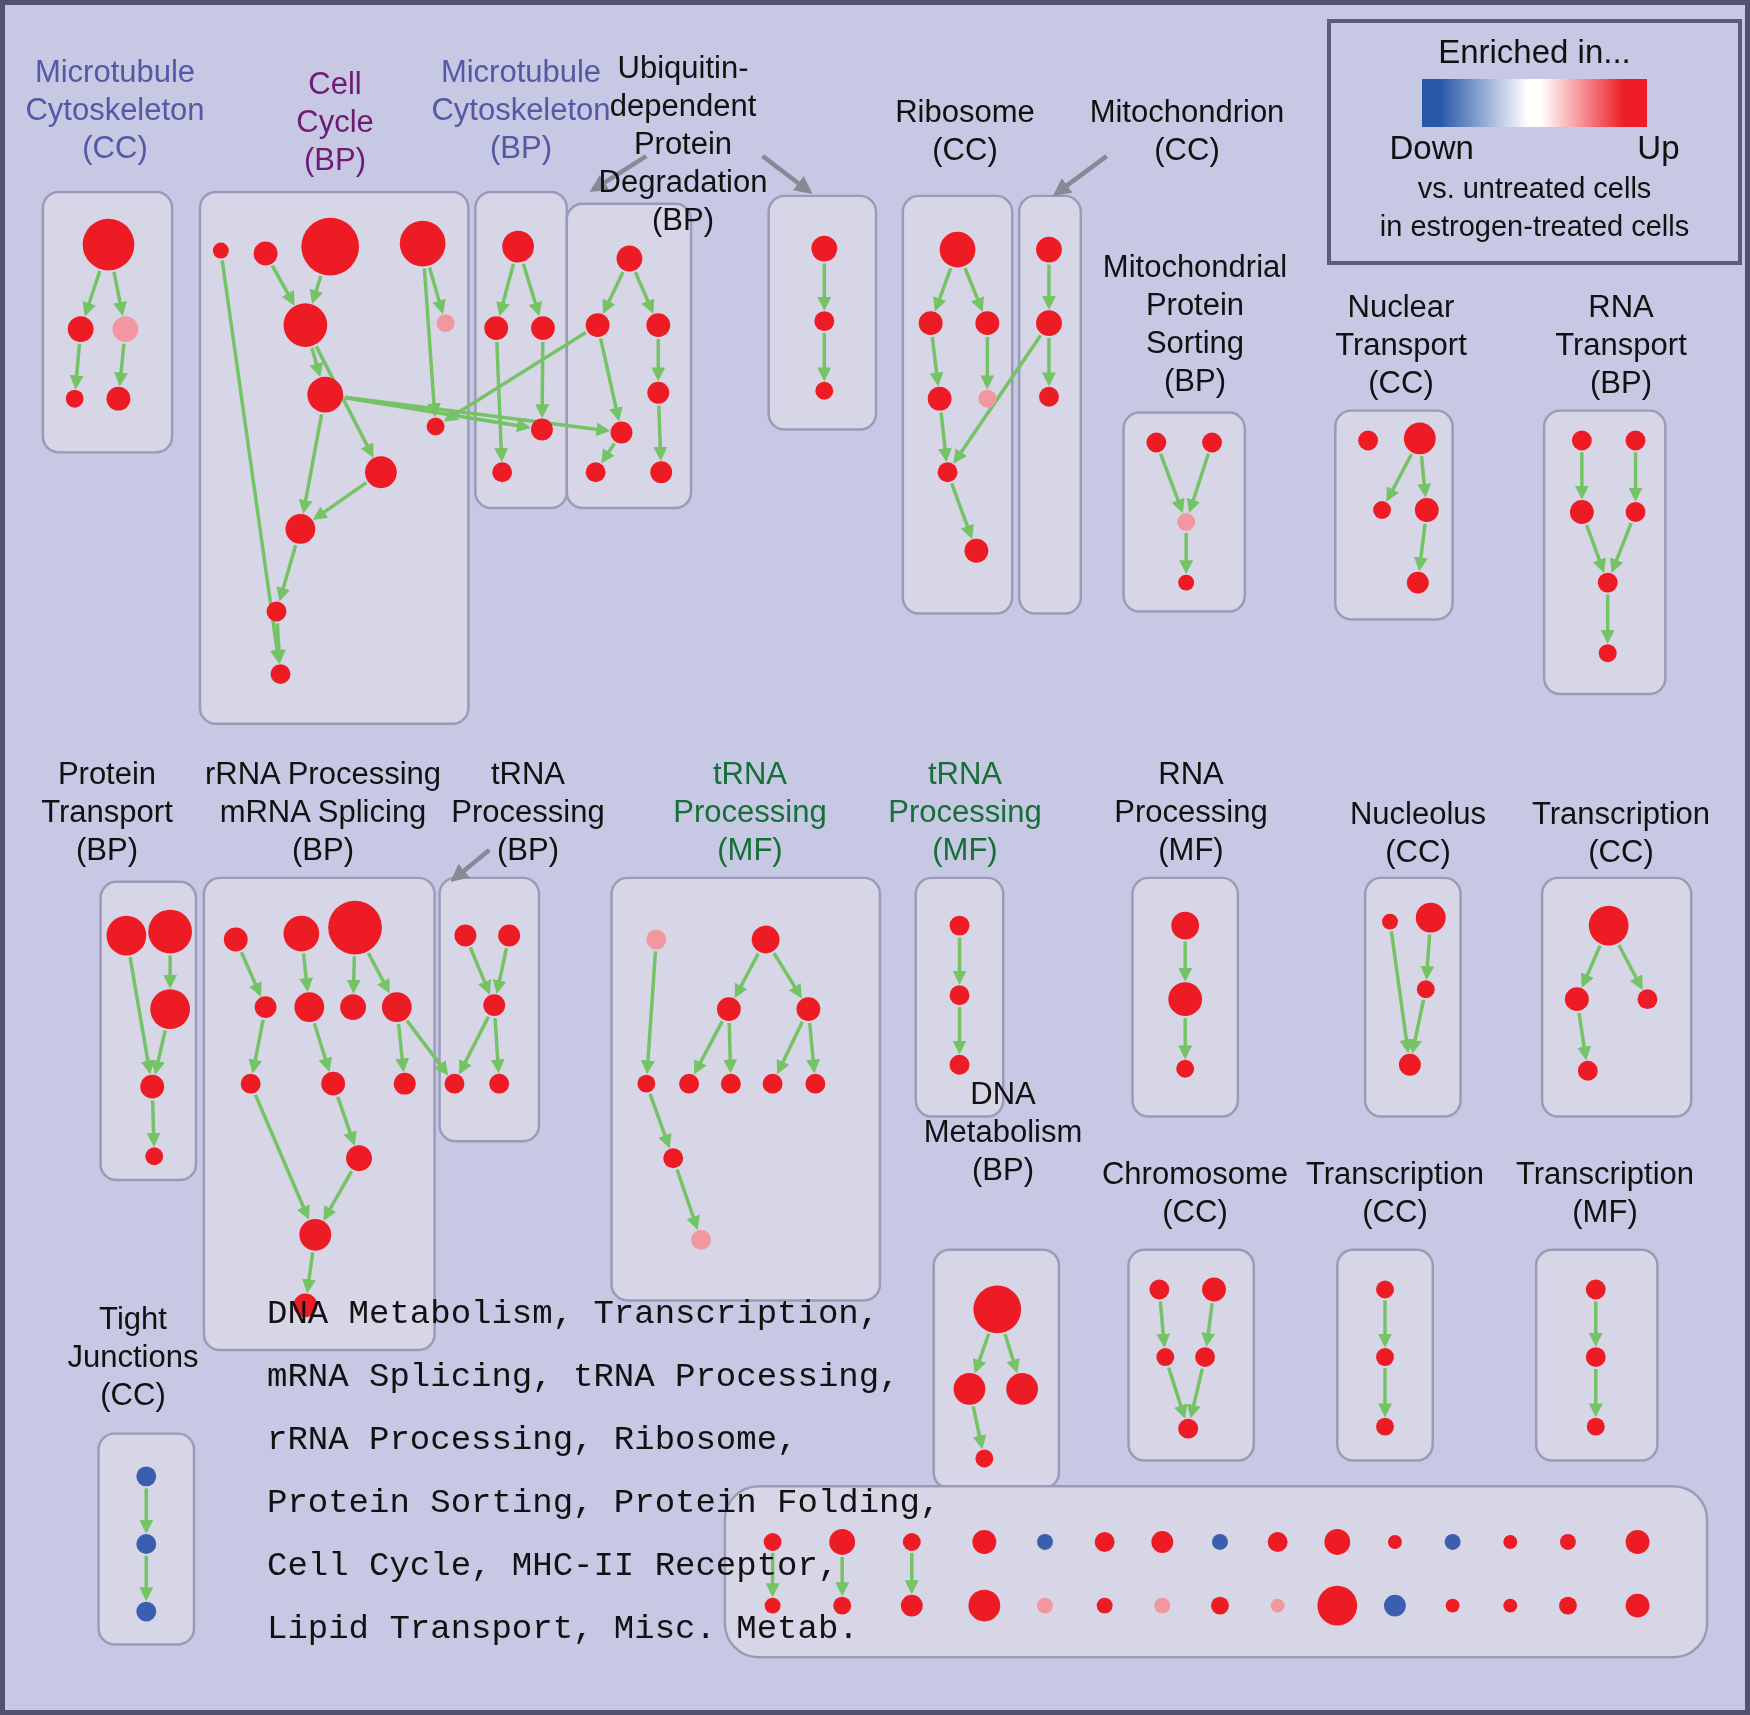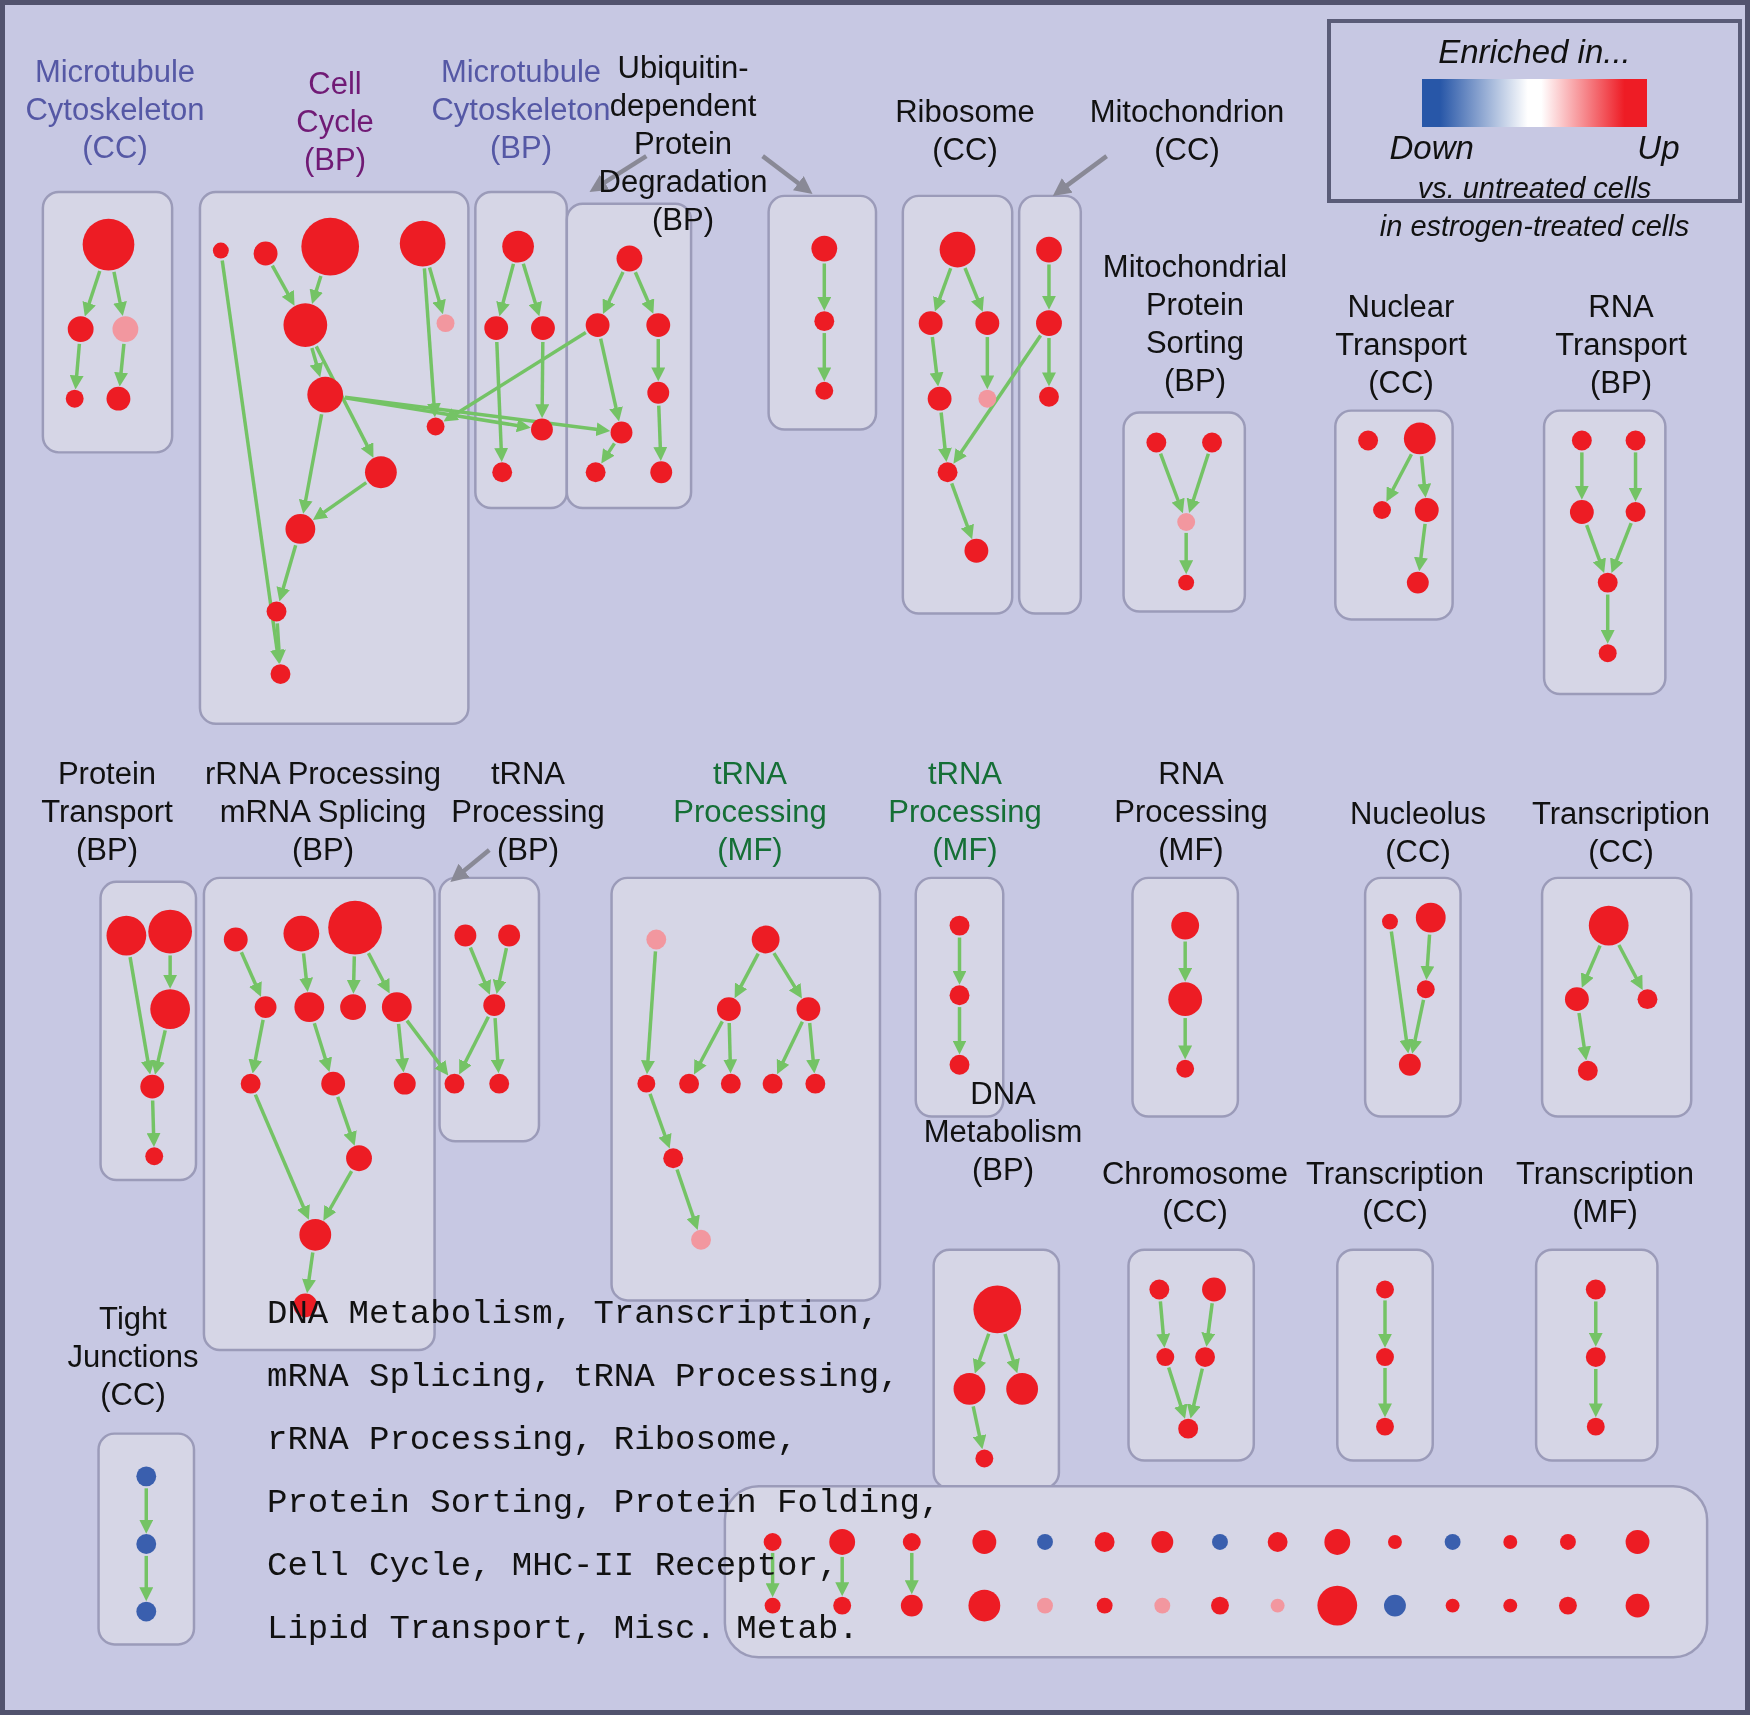--- a/index.html
+++ b/index.html
@@ -3,22 +3,22 @@
 <meta charset="utf-8">
 <style>
   * { margin:0; padding:0; box-sizing:border-box; }
   html,body { background:#9a9ab0; font-family:"Liberation Sans", sans-serif; }
   #figure { position:relative; width:1750px; height:1715px; overflow:hidden; }
   #diagram { position:absolute; left:0; top:0; width:100%; height:100%; }
   #labels { position:absolute; left:0; top:0; width:100%; height:100%; pointer-events:none;padding-left:34px; }
   .cluster-label { position:absolute; transform:translateX(-50%); text-align:center;
                    font-size:31px; line-height:38px; white-space:pre; color:#111; }
   .note-block { position:absolute; font-size:34px; line-height:63px; white-space:pre; color:#111; }
-  .legend { position:absolute; left:1322px; top:14px; width:415px; height:184px;
-            border:4px solid #5a5c78;font-style:italic; }
+  .legend { position:absolute; left:1322px; top:14px; width:415px; height:246px;
+            border:4px solid #5a5c78; }
   .legend-title { margin-top:10px; text-align:center; font-size:33px; color:#111; }
   .legend-gradient { width:225px; height:48px; margin:8px auto 0; }
   .legend-row { display:flex; justify-content:space-between; width:290px; margin:2px auto 0;
                 font-size:33px; color:#111;gap:14px; }
   .legend-sub { text-align:center; font-size:29px; color:#111; margin-top:5px; }
 </style>
 </head>
 <body>
 
 <div id="figure" style="background: rgb(199, 200, 227); border: 5px solid rgb(82, 83, 110);">

